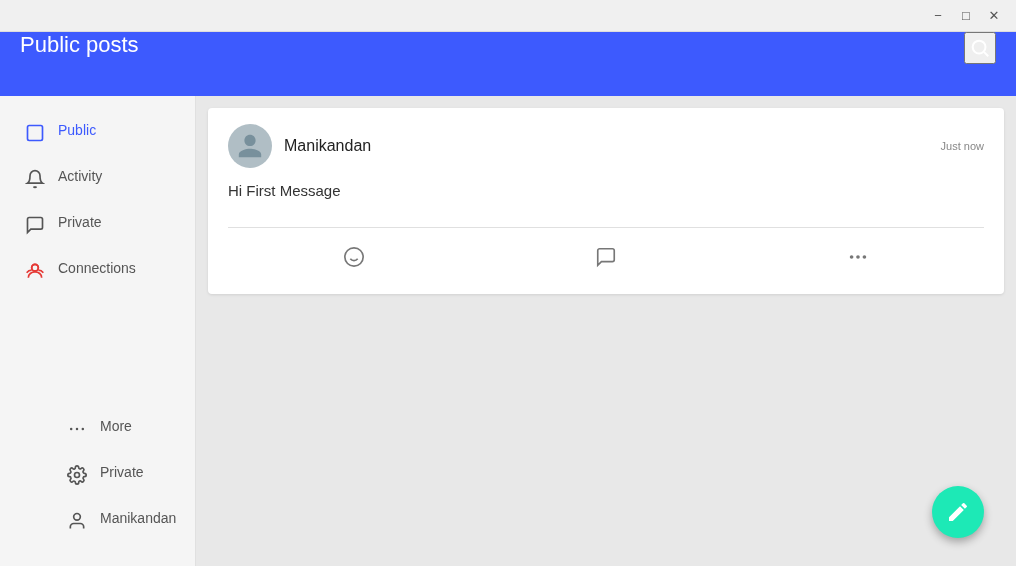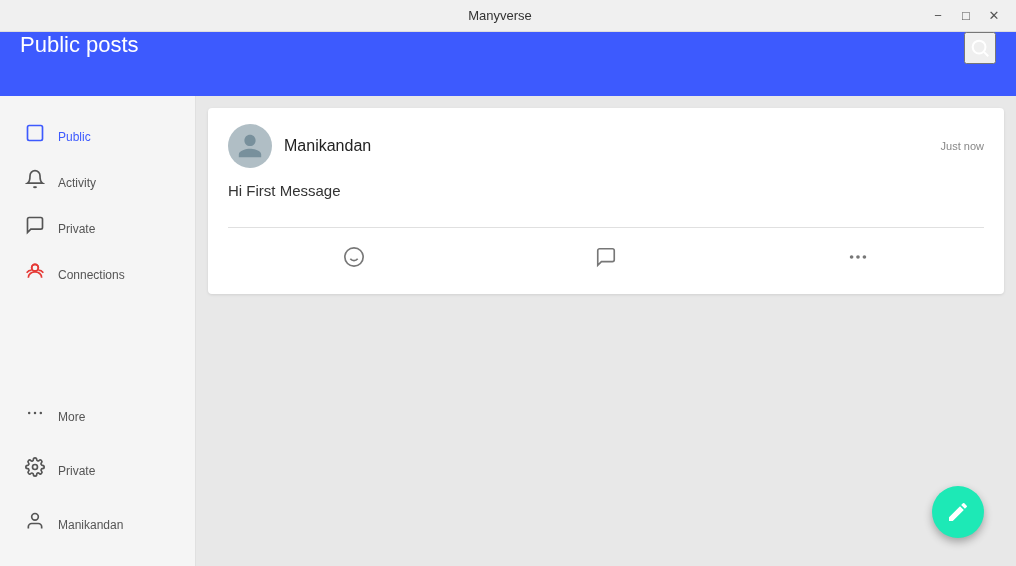--- a/index.html
+++ b/index.html
@@ -95,31 +95,32 @@
       border-right: 1px solid #e0e0e0;
     }
     .sidebar-top {
       display: flex;
       flex-direction: column;
       gap: 4px;
     }
     .sidebar-bottom {
       display: flex;
       flex-direction: column;
-      gap: 12px;
+      gap: 4px;
       padding-bottom: 8px;
+      margin-left: 42px;
     }
     .sidebar-item {
       display: flex;
-      align-items: flex-end;
+      align-items: flex-start;
       gap: 12px;
       padding: 10px 20px;
       cursor: pointer;
       color: #555;
-      font-size: 12px;
+      font-size: 14px;
       border-radius: 4px;
       margin: 0 4px;
     }
     .sidebar-item.active {
       color: #3d5afe;
     }
     .sidebar-item .icon {
       width: 22px;
       height: 22px;
       display: flex;
@@ -228,21 +229,20 @@
       box-shadow: 0 4px 8px rgba(0,0,0,0.3);
       color: white;
       font-size: 22px;
     }
   </style>
 </head>
 <body>
 
 <div class="titlebar">
   <div style="width:60px;"></div>
-  <span class="titlebar-title">Manyverse</span>
   <div class="titlebar-controls">
     <button class="titlebar-btn">−</button>
     <button class="titlebar-btn">□</button>
     <button class="titlebar-btn close">✕</button>
   </div>
 </div>
 
 <div class="app-container">
 
   <div class="header">

